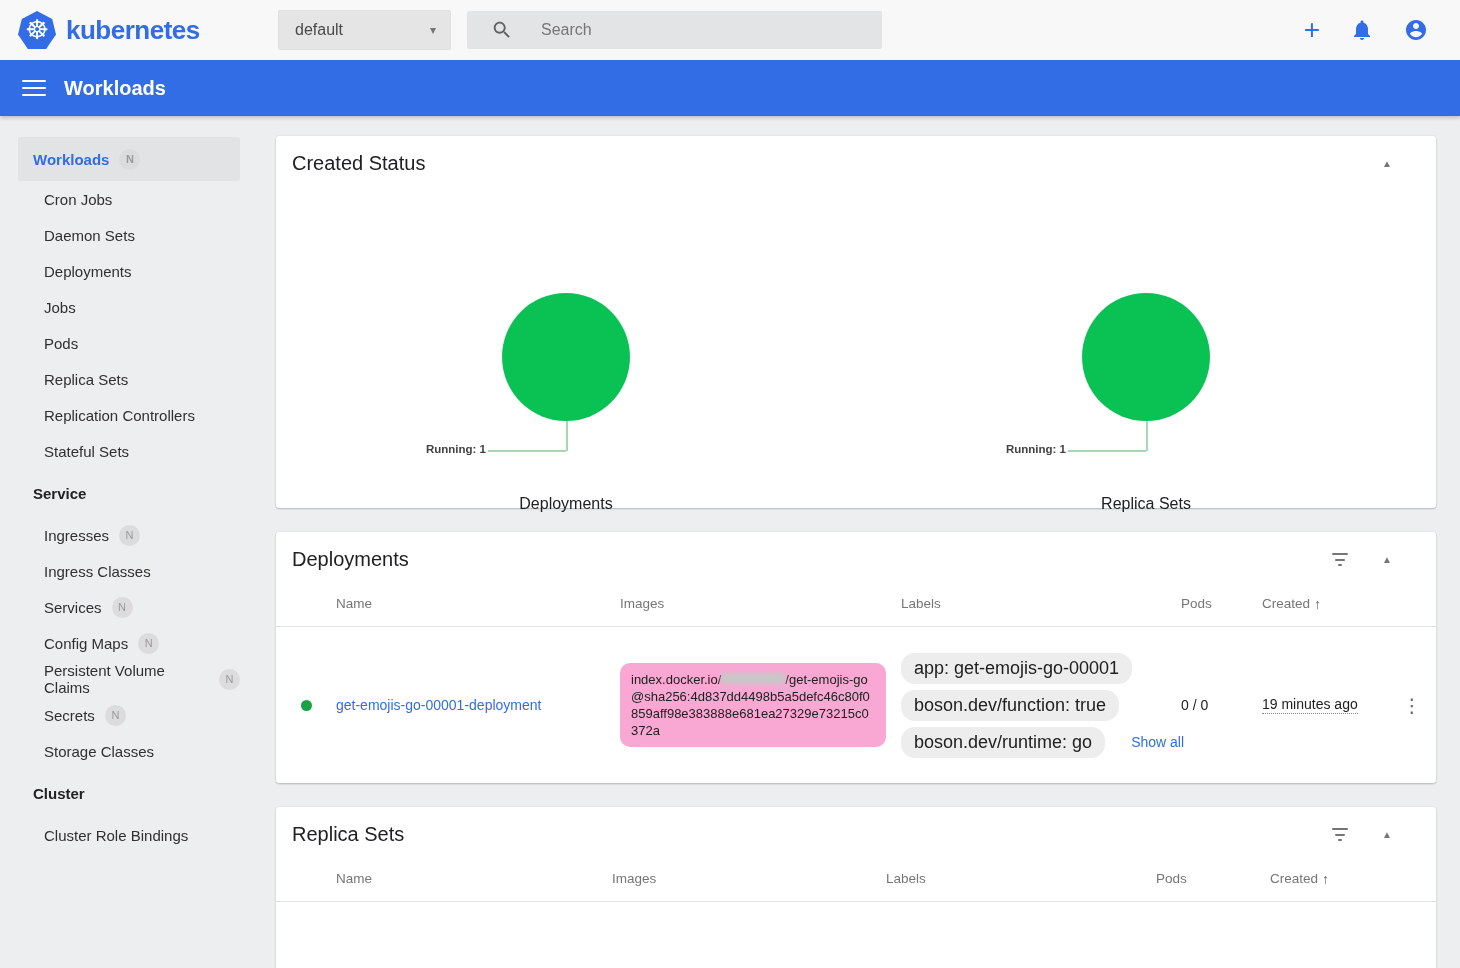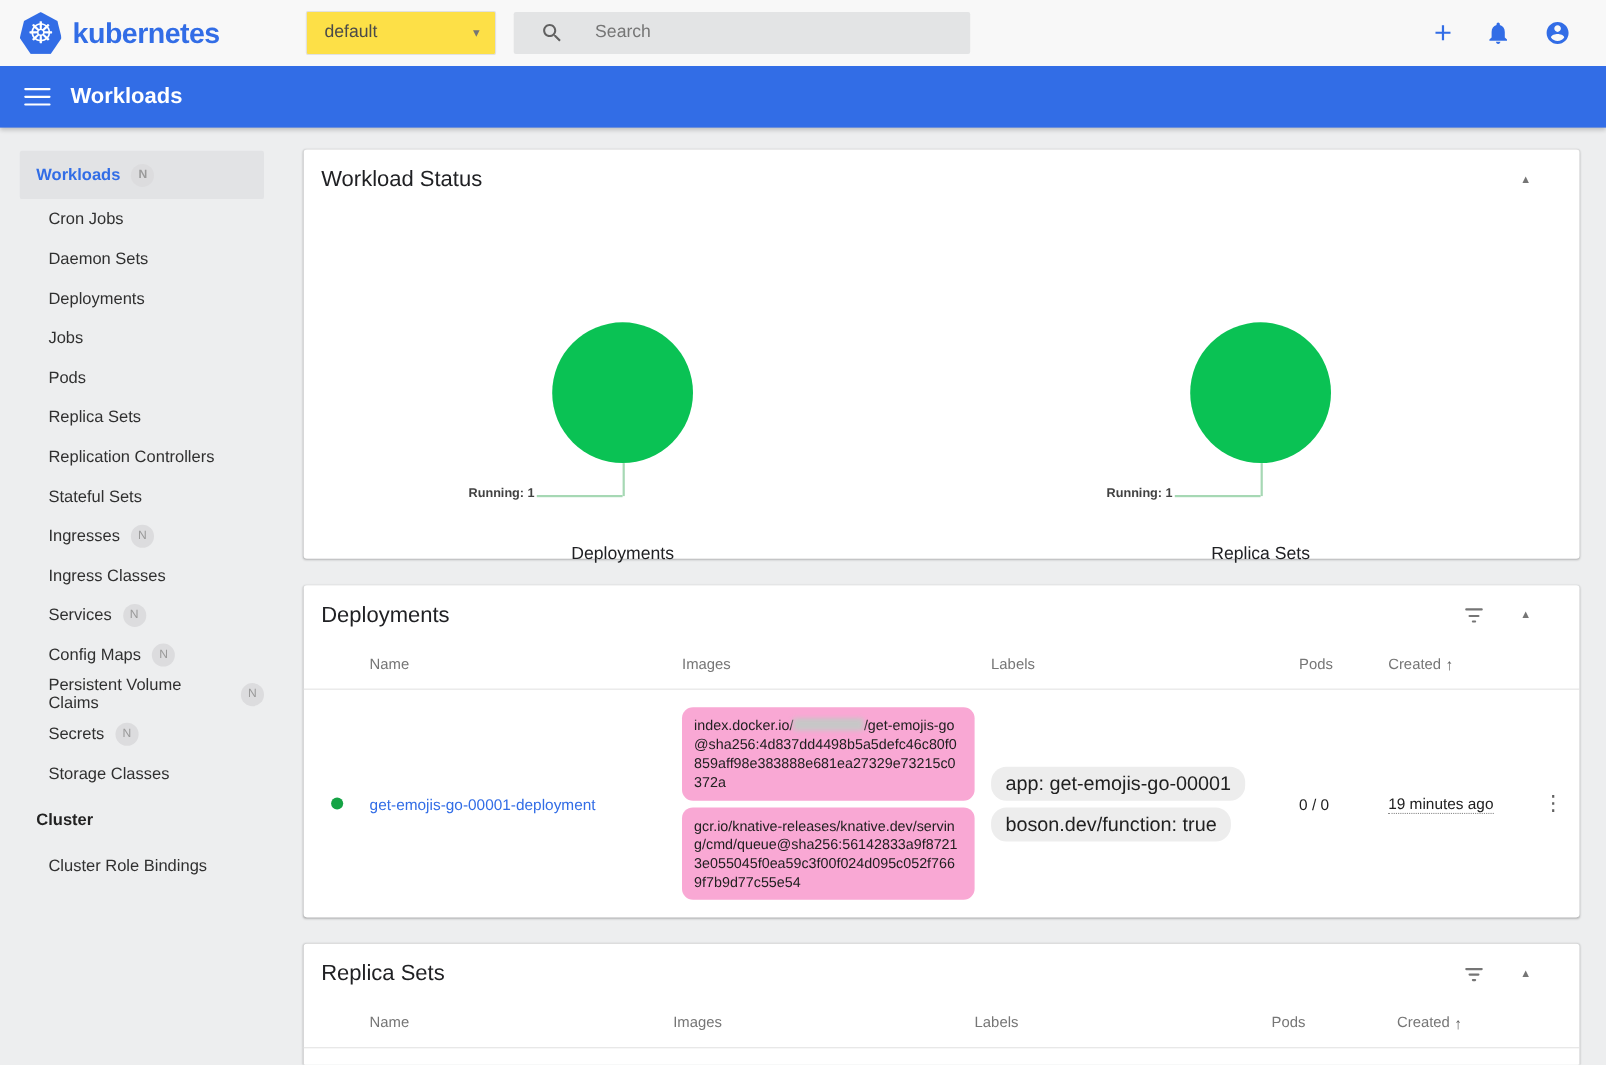--- a/index.html
+++ b/index.html
@@ -9,21 +9,21 @@
 
   
   .topbar { position: relative; height: 60px; background: #f8f8f8;
     display: flex; align-items: center; z-index: 5; }
   .brand { display: flex; align-items: center; gap: 10px; padding-left: 18px; width: 258px; }
   .k8s-logo { width: 38px; height: 38px; background: #326de6; color: #fff;
     clip-path: polygon(50% 0%, 90% 21%, 100% 62%, 74% 100%, 26% 100%, 0% 62%, 10% 21%);
     display: flex; align-items: center; justify-content: center;
     font-size: 27px; line-height: 1; }
   .brand-name { color: #326de6; font-size: 26px; font-weight: 700; letter-spacing: -0.5px; }
-  .ns-select { width: 173px; height: 40px; background: #fde047; border: 1px solid #e1e1e1;
+  .ns-select { width: 173px; height: 40px; background: #e5e5e5; border: 1px solid #e1e1e1;
     border-radius: 2px; display: flex; align-items: center; justify-content: space-between;
     padding: 0 14px 0 16px; margin-left: 20px; cursor: pointer; }
   .ns-value { font-size: 16px; color: #4a4a4a; }
   .caret { color: #757575; font-size: 12px; }
   .searchbox { width: 415px; height: 38px; background: #e3e4e5; border-radius: 2px;
     margin-left: 16px; display: flex; align-items: center; padding: 0 12px 0 24px; }
   .searchbox svg { fill: #616161; width: 22px; height: 22px; flex: none; }
   .searchbox input { border: 0; outline: 0; background: transparent; font-size: 16px;
     color: #212121; margin-left: 28px; width: 300px;
     font-family: Liberation Sans, sans-serif; }
@@ -176,20 +176,23 @@
     <div class="side-item">
         <span>Replica Sets</span>
       </div>
     <div class="side-item">
         <span>Replication Controllers</span>
       </div>
     <div class="side-item">
         <span>Stateful Sets</span>
       </div>
 
+    <div class="side-section">
+        <span>Service</span>
+      </div>
     <div class="side-item">
       <span>Ingresses</span>
       <span class="nbadge">N</span>
     </div>
     <div class="side-item">
         <span>Ingress Classes</span>
       </div>
     <div class="side-item">
       <span>Services</span>
       <span class="nbadge">N</span>
@@ -216,21 +219,21 @@
       </div>
     <div class="side-item">
         <span>Cluster Role Bindings</span>
       </div>
   </aside>
 
   <main class="content">
 
     <section class="card" style="height:372px;">
       <div class="card-head">
-        <span class="card-title">Workload Status</span>
+        <span class="card-title">Created Status</span>
         <div class="card-tools">
           <span class="collapse-btn">▲</span>
         </div>
       </div>
       <div class="charts">
         <div class="chart">
           <div class="pie"></div>
           <div class="conn-v"></div>
           <div class="conn-h"></div>
           <span class="legend">Running: 1</span>
@@ -270,25 +273,28 @@
         </div>
         <div></div>
       </div>
       <div class="tbl-row grid-dep">
         <div class="dot-cell">
             <span class="status-dot"></span>
           </div>
         <div class="cell"><a class="name-link">get-emojis-go-00001-deployment</a></div>
         <div class="cell">
           <div class="img-chip"><span>index.docker.io/</span><span class="redacted"></span><span>/get-emojis-go@sha256:4d837dd4498b5a5defc46c80f0859aff98e383888e681ea27329e73215c0372a</span></div>
-          <div class="img-chip">gcr.io/knative-releases/knative.dev/serving/cmd/queue@sha256:56142833a9f87213e055045f0ea59c3f00f024d095c052f7669f7b9d77c55e54</div>
         </div>
         <div class="cell label-col">
           <span class="label-chip">app: get-emojis-go-00001</span>
           <span class="label-chip">boson.dev/function: true</span>
+          <span class="chip-row">
+            <span class="label-chip">boson.dev/runtime: go</span>
+            <a class="show-all">Show all</a>
+          </span>
         </div>
         <div class="cell">0 / 0</div>
         <div class="cell"><span class="created">19 minutes ago</span></div>
         <div class="kebab">⋮</div>
       </div>
     </section>
 
     <section class="card">
       <div class="card-head">
         <span class="card-title">Replica Sets</span>

